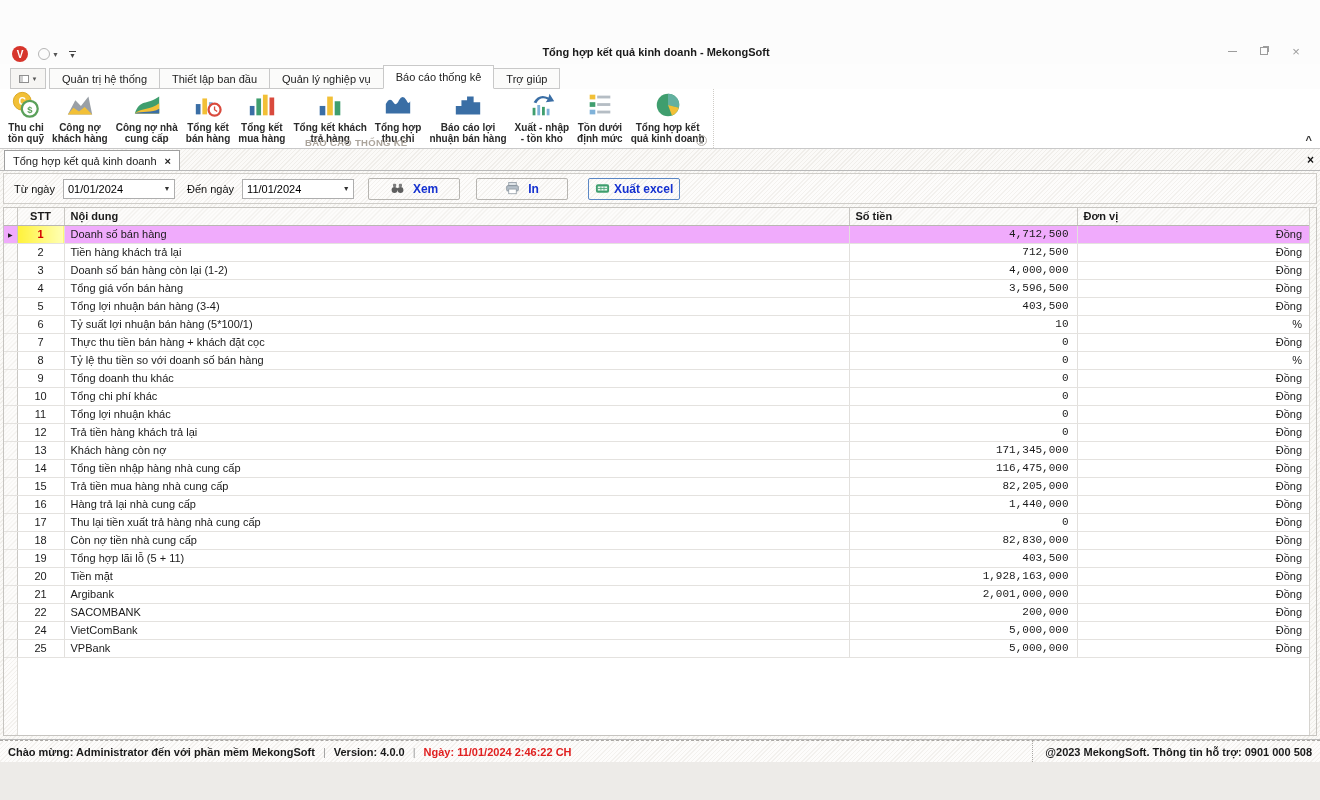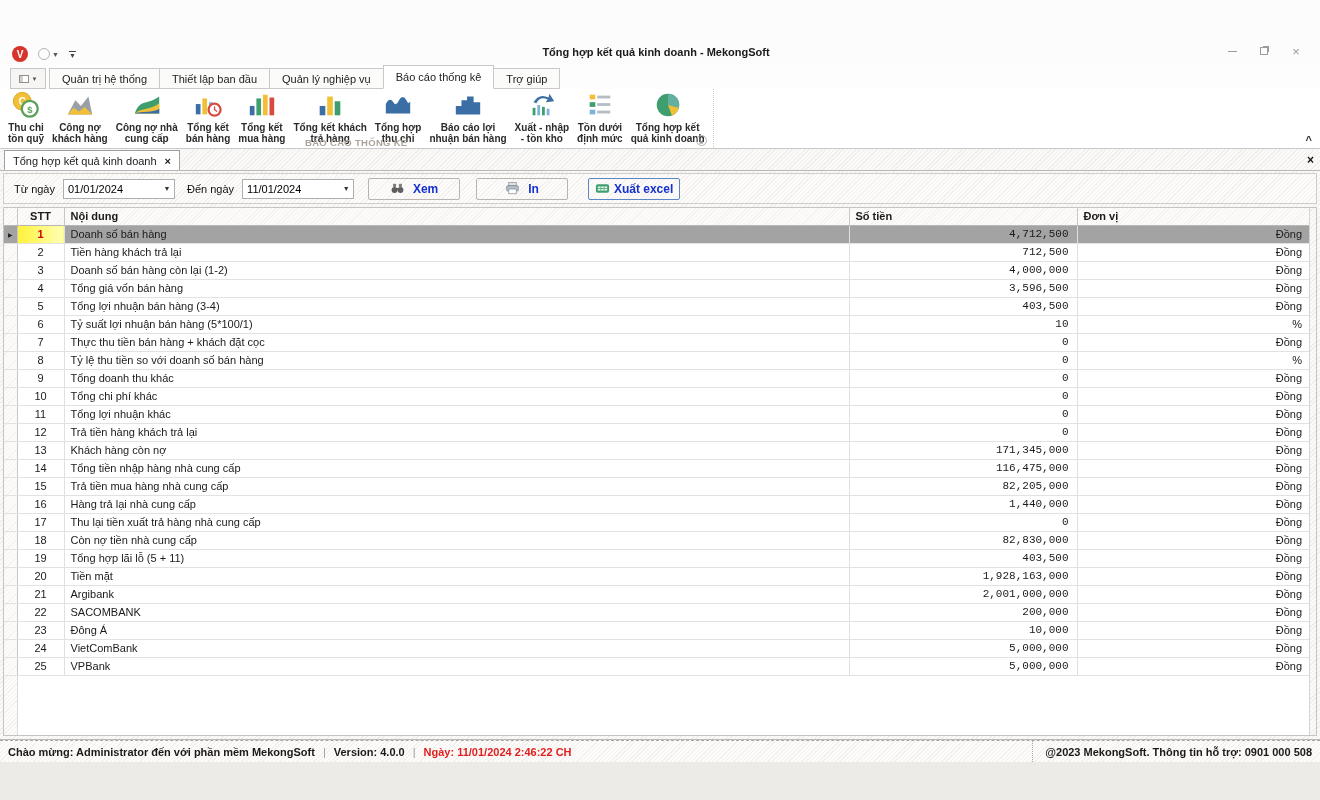--- a/index.html
+++ b/index.html
@@ -77,21 +77,21 @@
   table.grid col.c-content { width:785px; } table.grid col.c-amount { width:228px; }
   .grid th { height:17px; font-weight:bold; text-align:left; padding:0 0 0 6px; border-right:1px solid #c9c7c3; border-bottom:1px solid #b9b7b3; font-size:11px; }
   .grid th.h-ind { padding:0; border-right:1px solid #c9c7c3; }
   .grid th.h-stt { text-align:center; padding:0; }
   .grid td { height:18px; border-right:1px solid #e2e0dd; border-bottom:1px solid #e4e2df; font-size:11px; white-space:nowrap; overflow:hidden; }
   .grid td.ind { border-right:1px solid #c9c7c3; text-align:center; font-size:6px; color:#222; }
   .grid td.stt { text-align:center; }
   .grid td.content { padding-left:6px; }
   .grid td.amount { text-align:right; padding-right:8px;font-family:Liberation Mono, monospace; }
   .grid td.unit { text-align:right; padding-right:8px; }
-  tr.selected td { background:#a3a3a3; }
+  tr.selected td { background:#f0abfc; }
   tr.selected td.stt { background:linear-gradient(90deg,#fff23a,#ffffb4); color:#d40000; font-weight:bold; }
   .grid-empty { flex:1; position:relative; }
   .grid-empty::before { content:""; position:absolute; left:0; top:0; bottom:0; width:13px;
     border-right:1px solid #dddbd7; background:repeating-linear-gradient(135deg,#fdfcfb 0px,#fdfcfb 2px,#f3f1ee 2px,#f3f1ee 3px); }
   .scroll-strip { position:absolute; right:0; top:0; bottom:0; width:7px; border-left:1px solid #d6d4d0;
     background:repeating-linear-gradient(135deg,#fbfaf8 0px,#fbfaf8 2px,#efede9 2px,#efede9 3px); }
 
   
   .statusbar { height:22px; border-top:1px dashed #a9a7a3; display:flex; align-items:center; padding:0 8px; flex:none; font-weight:bold; }
   .sb-sep { color:#9b9b9b; margin:0 8px; font-weight:normal; }
@@ -478,27 +478,20 @@
             </tr>
             <tr>
               <td class="ind hatch-light"></td>
               <td class="stt">22</td>
               <td class="content">SACOMBANK</td>
               <td class="amount">200,000</td>
               <td class="unit" style="border-right: none;">Đồng</td>
             </tr>
             <tr>
               <td class="ind hatch-light"></td>
-              <td class="stt">23</td>
-              <td class="content">Đông Á</td>
-              <td class="amount">10,000</td>
-              <td class="unit" style="border-right: none;">Đồng</td>
-            </tr>
-            <tr>
-              <td class="ind hatch-light"></td>
               <td class="stt">24</td>
               <td class="content">VietComBank</td>
               <td class="amount">5,000,000</td>
               <td class="unit" style="border-right: none;">Đồng</td>
             </tr>
             <tr>
               <td class="ind hatch-light"></td>
               <td class="stt">25</td>
               <td class="content">VPBank</td>
               <td class="amount">5,000,000</td>

